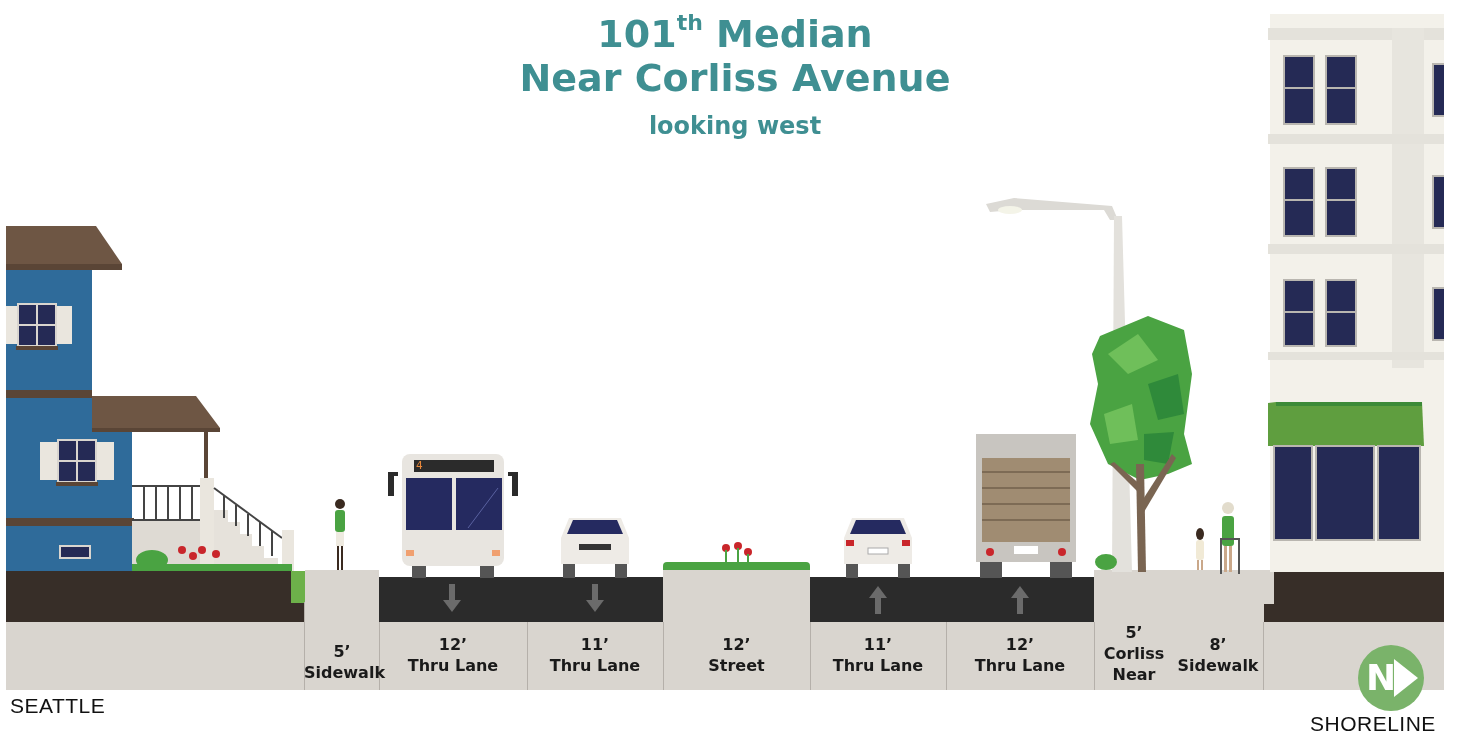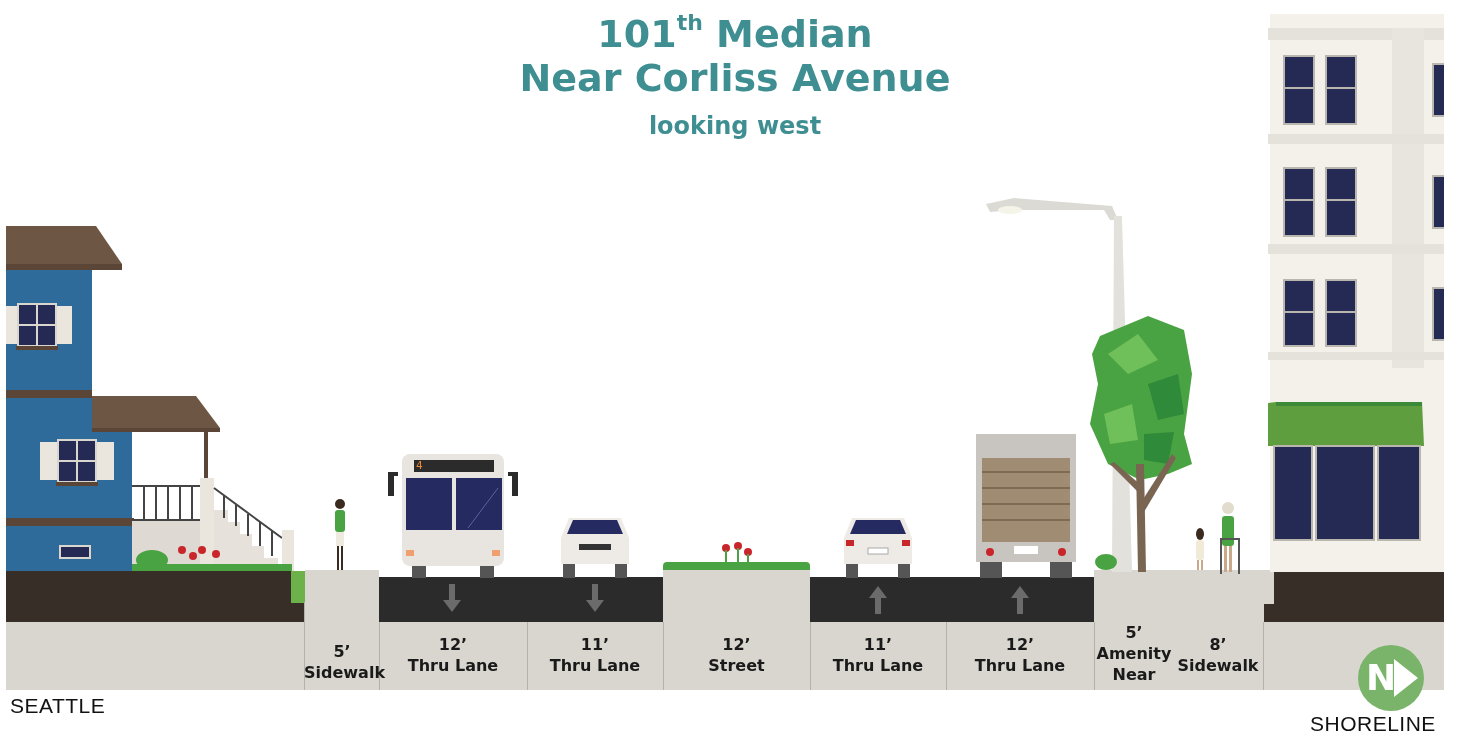--- a/index.html
+++ b/index.html
@@ -301,21 +301,21 @@
 <div class="lbl" style="left:810px;top:634px;width:136px;">
     <div>11’</div>
     <div>Thru Lane</div>
   </div>
 <div class="lbl" style="left:946px;top:634px;width:148px;">
     <div>12’</div>
     <div>Thru Lane</div>
   </div>
 <div class="lbl" style="left:1094px;top:622px;width:80px;">
     <div>5’</div>
-    <div>Amenity</div>
+    <div>Corliss</div>
     <div>Near</div>
   </div>
 <div class="lbl" style="left:1176px;top:634px;width:84px;">
     <div>8’</div>
     <div>Sidewalk</div>
   </div>
 
 <div class="abs" style="left:1358px;top:645px;width:66px;height:66px;border-radius:50%;background:#7ab36a;">
   <span class="abs" style="left:8px;top:12px;font-size:36px;font-weight:bold;color:#fff;font-family:'DejaVu Sans',sans-serif;">N</span>
   <svg class="abs" style="left:36px;top:14px;" width="24" height="38">

